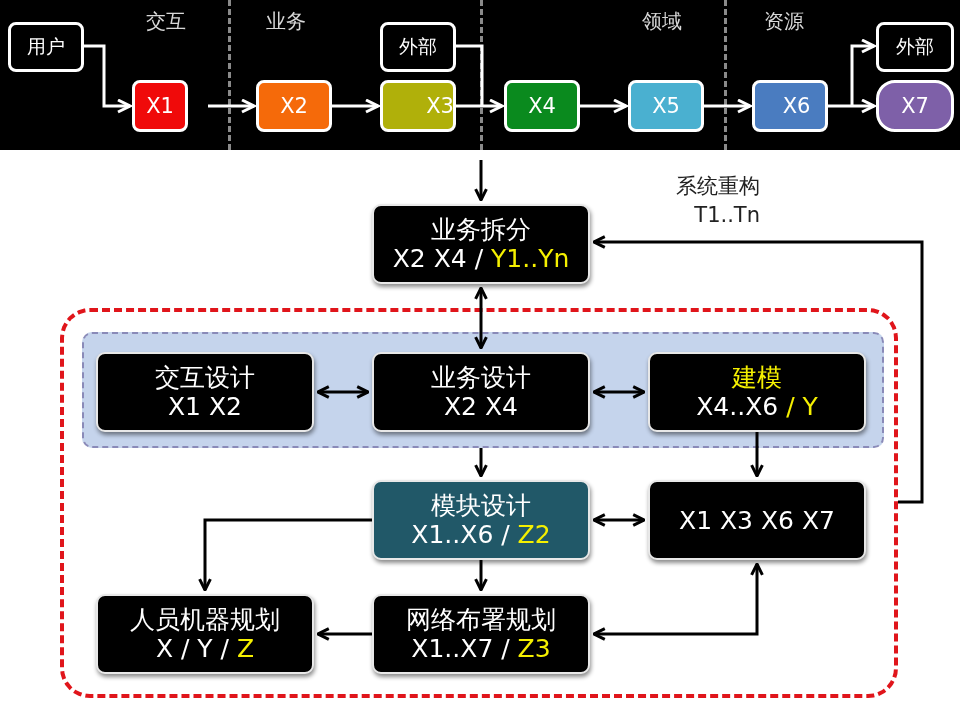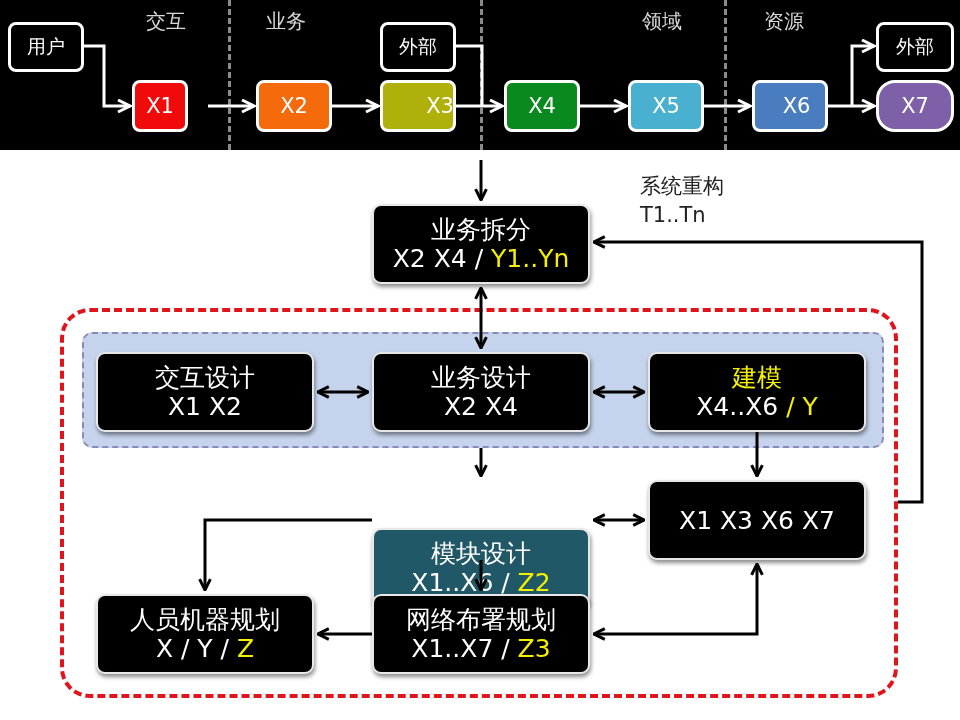--- a/index.html
+++ b/index.html
@@ -14,21 +14,21 @@
   .card { position:absolute; background:#000; border-radius:9px; box-sizing:border-box;
           border:2px solid #e8e8e8; box-shadow:1px 3px 4px rgba(0,0,0,0.45);
           color:#fff; display:flex; flex-direction:column; align-items:center; justify-content:center;
           font-size:25px; line-height:29px; }
   .hl { color:#f5f000; }
   .outer { position:absolute; left:60px; top:308px; width:838px; height:390px;
            border:4px dashed #e0151b; border-radius:30px; box-sizing:border-box; }
   .inner { position:absolute; left:82px; top:332px; width:802px; height:116px;
            background:#c5d4ec; border:2px dashed #8a8ab8; border-radius:10px; box-sizing:border-box; }
   svg.ov { position:absolute; left:0; top:0; }
-  .sys { position:absolute; left:640px; top:172px; width:120px; text-align:left; font-size:21px; line-height:29px; color:#222; }
+  .sys { position:absolute; left:640px; top:172px; width:120px; text-align:right; font-size:21px; line-height:29px; color:#222; }
 </style>
 </head>
 <body>
 
 <div class="band"></div>
 <div class="divider" style="left:228px"></div>
 <div class="divider" style="left:480px"></div>
 <div class="divider" style="left:724px"></div>
 
 <div class="lbl" style="left:146px;top:8px">交互</div>
@@ -69,21 +69,21 @@
 <div class="card" style="left:372px;top:352px;width:218px;height:80px">
   <div>业务设计</div>
   <div>X2 X4</div>
 </div>
 
 <div class="card" style="left:648px;top:352px;width:218px;height:80px">
   <div class="hl">建模</div>
   <div><span>X4..X6 </span><span class="hl">/ Y</span></div>
 </div>
 
-<div class="card" id="modcard" style="left: 372px; top: 480px; width: 218px; height: 80px; background: rgb(33, 88, 104); margin-top: 48px;">
+<div class="card" id="modcard" style="left: 372px; top: 480px; width: 218px; height: 80px; background: rgb(33, 88, 104);">
   <div>模块设计</div>
   <div><span>X1..X6 / </span><span class="hl">Z2</span></div>
 </div>
 
 <div class="card" style="left:648px;top:480px;width:218px;height:80px">
   <div>X1 X3 X6 X7</div>
 </div>
 
 <div class="card" style="left:96px;top:594px;width:218px;height:80px">
   <div>人员机器规划</div>

